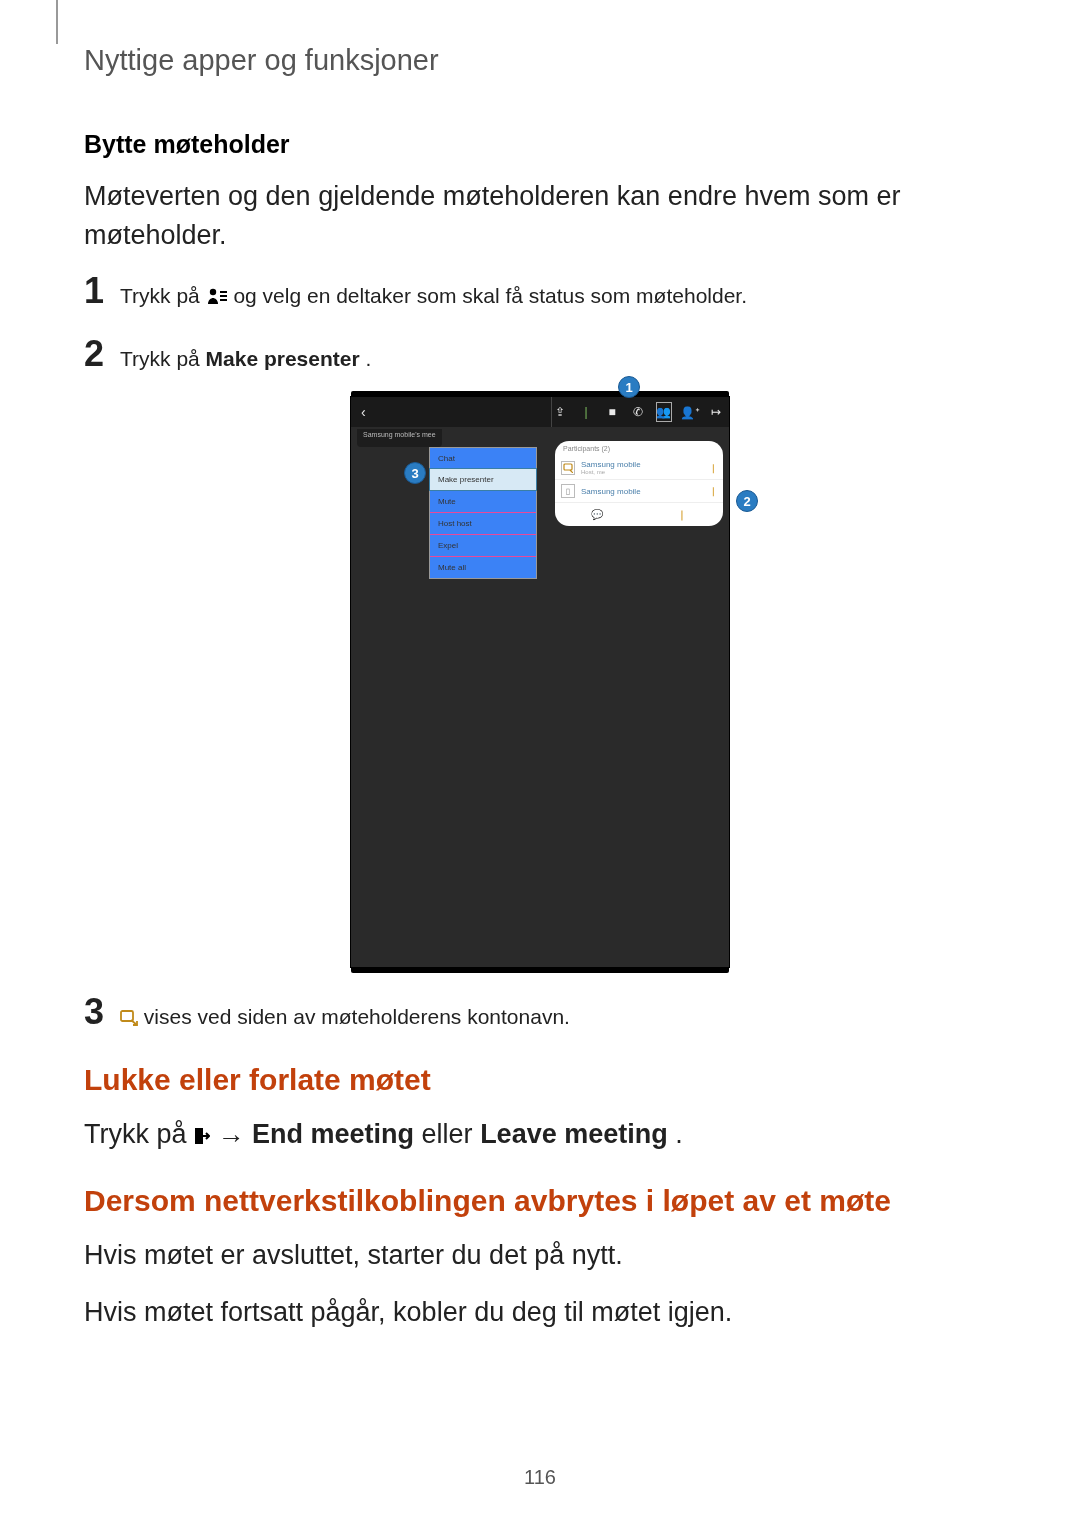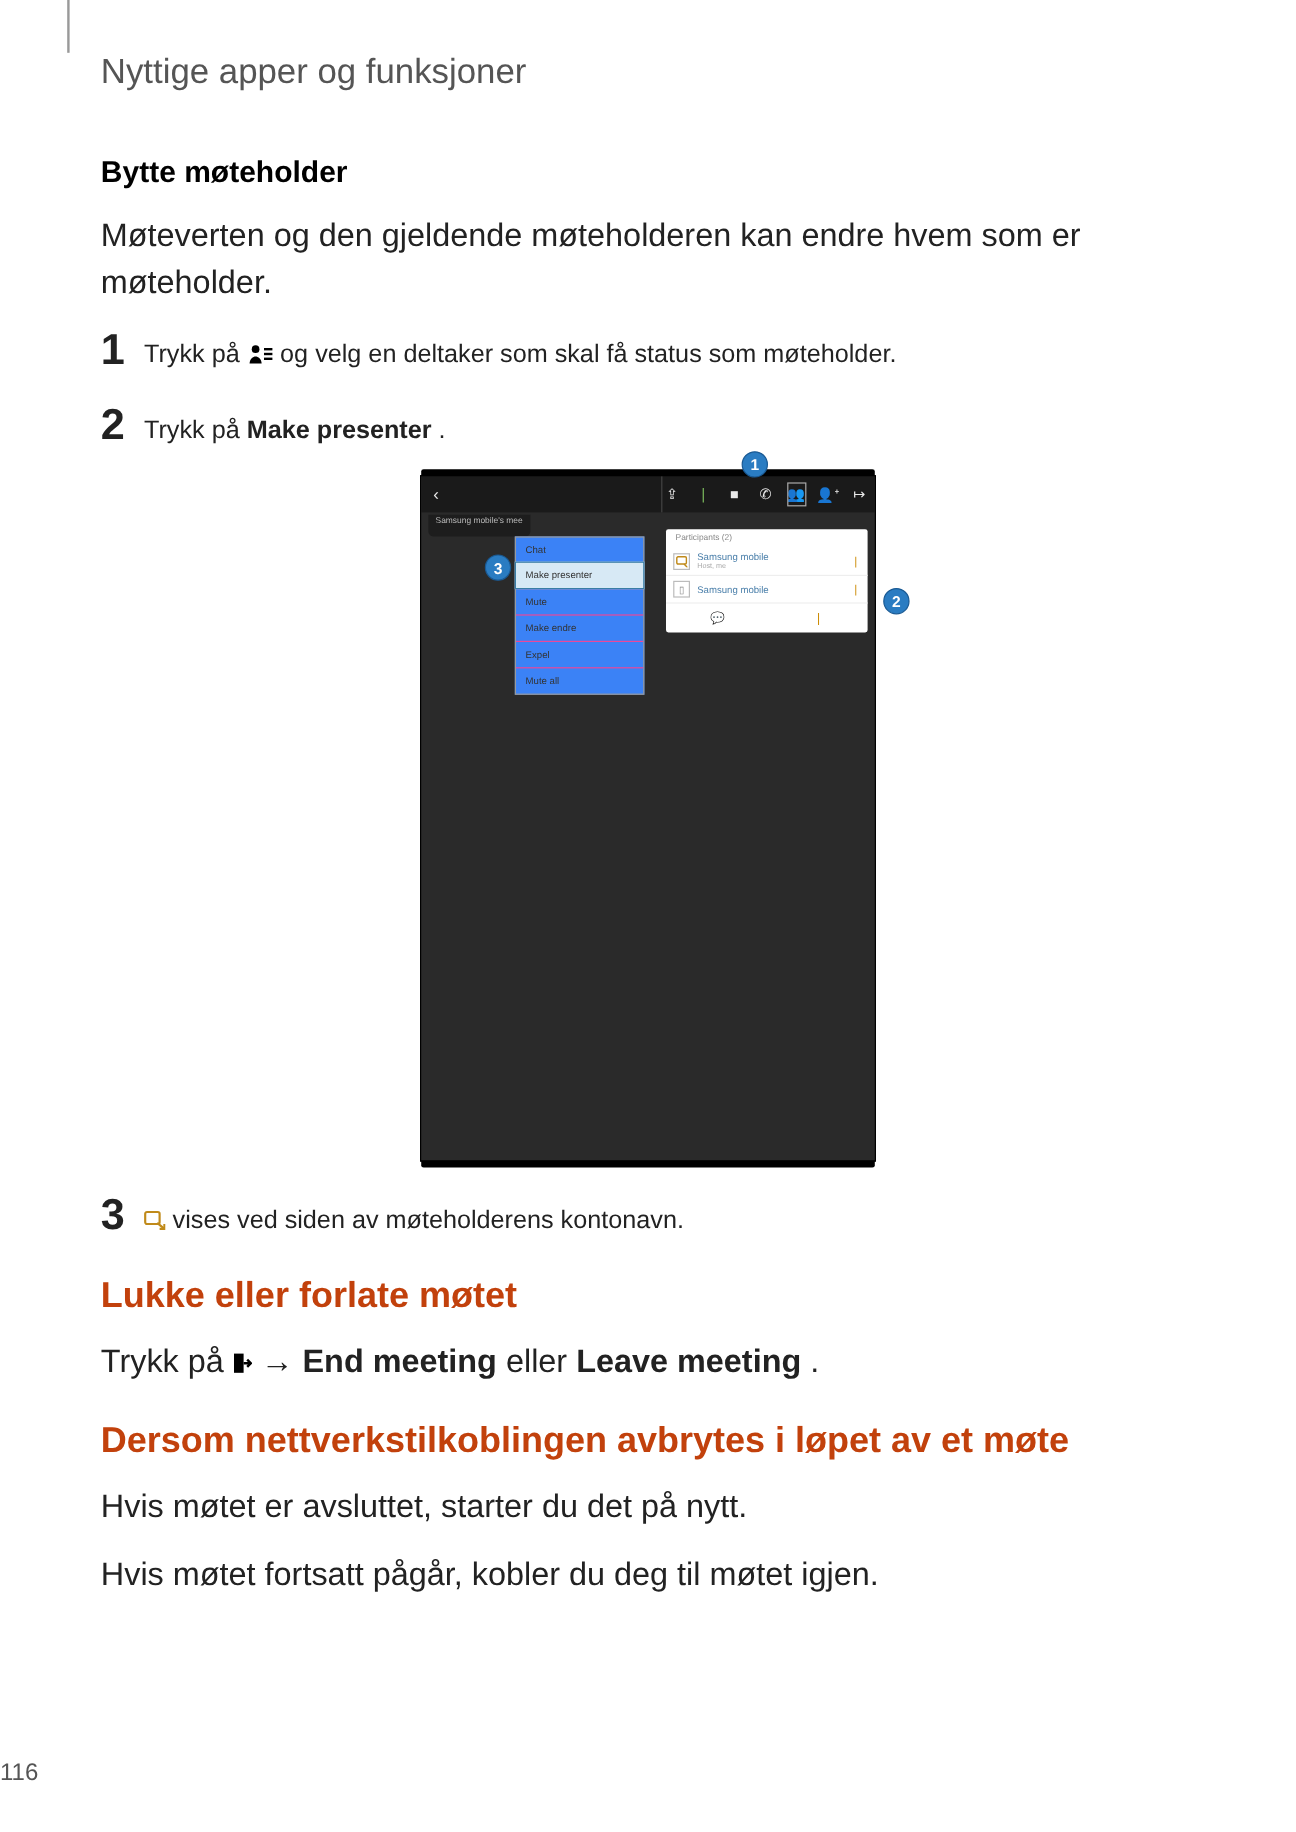--- a/index.html
+++ b/index.html
@@ -25,35 +25,35 @@
   .tab-ico.boxed { outline: 1px solid #aaa; outline-offset: -6px; }
   .tab-sep { position: absolute; top: 0; bottom: 0; left: 200px; width: 1px; background: #444; }
 
   .menu-tab { position: absolute; top: 32px; left: 6px; height: 18px; padding: 2px 6px; background: #1d1d1d; color: #bbb; font-size: 7px; border-radius: 0 0 4px 4px; }
 
   .dropdown { position: absolute; top: 50px; left: 78px; width: 108px; background: #3b82f6; border: 1px solid #999; font-size: 8px; color: #333; }
   .dropdown .dd-item { padding: 6px 8px; border-top: 1px solid #ec4899; }
   .dropdown .dd-item:first-child { border-top: none; }
   .dropdown .dd-sel { background: #d7e9f5; border: 1px solid #3a7ea5; margin: -1px; position: relative; }
 
-  .panel { position: absolute; top: 44px; right: 6px; width: 168px; background: #fff; color: #333; font-size: 8px; border-radius: 2px; }
+  .panel { position: absolute; top: 44px; right: 6px; width: 168px; background: #fff; color: #333; font-size: 8px; border-radius: 14px; }
   .panel-head { padding: 4px 8px; color: #888; font-size: 7px; }
   .panel-row { display: flex; align-items: center; padding: 4px 6px; border-bottom: 1px solid #eee; position: relative; }
   .panel-row .pic { width: 14px; height: 14px; border: 1px solid #bbb; margin-right: 6px; display: flex; align-items: center; justify-content: center; font-size: 8px; color: #c08a1a; }
   .panel-row .nm { flex: 1; color: #4a7faa; }
   .panel-row .mic { color: #cc8a00; font-size: 9px; margin-left: 4px; }
   .panel-foot { display: flex; justify-content: space-around; padding: 6px 0; }
   .panel-foot span { color: #888; font-size: 10px; }
 
   .callout { position: absolute; width: 22px; height: 22px; border-radius: 50%; background: #2a7cc2; color: #fff; display: flex; align-items: center; justify-content: center; font-size: 13px; font-weight: 600; border: 1px solid #1a5a94; }
 
   h2.colored { font-size: 30px; font-weight: 700; color: #c2410c; margin-top: 28px; margin-bottom: 18px; }
   .inline-icon { display: inline-block; vertical-align: -2px; }
   .arrow { font-weight: 400; }
-  .pagenum { position: absolute; bottom: 38px; left: 0; right: 0; font-size: 20px; color: #555; }
+  .pagenum { position: absolute; bottom: 38px; left: 0; right: 0; text-align: center; font-size: 20px; color: #555; }
 </style>
 </head>
 <body>
 
 <div class="page">
   <div class="left-rule"></div>
   <div class="running-head">Nyttige apper og funksjoner</div>
 
   <div class="content">
 
@@ -103,21 +103,21 @@
             <div class="tab-ico">👤⁺</div>
             <div class="tab-ico">↦</div>
           </div>
 
           <div class="menu-tab">Samsung mobile's mee</div>
 
           <div class="dropdown">
             <div class="dd-item">Chat</div>
             <div class="dd-item dd-sel">Make presenter</div>
             <div class="dd-item">Mute</div>
-            <div class="dd-item">Make endre</div>
+            <div class="dd-item">Host host</div>
             <div class="dd-item">Expel</div>
             <div class="dd-item">Mute all</div>
           </div>
 
           <div class="panel">
             <div class="panel-head">Participants (2)</div>
             <div class="panel-row">
               <div class="pic">
                 <svg width="10" height="10" viewBox="0 0 10 10">
                     <rect x="1" y="1" width="8" height="6" rx="1" fill="none" stroke="#c08a1a" stroke-width="1.2"></rect>

